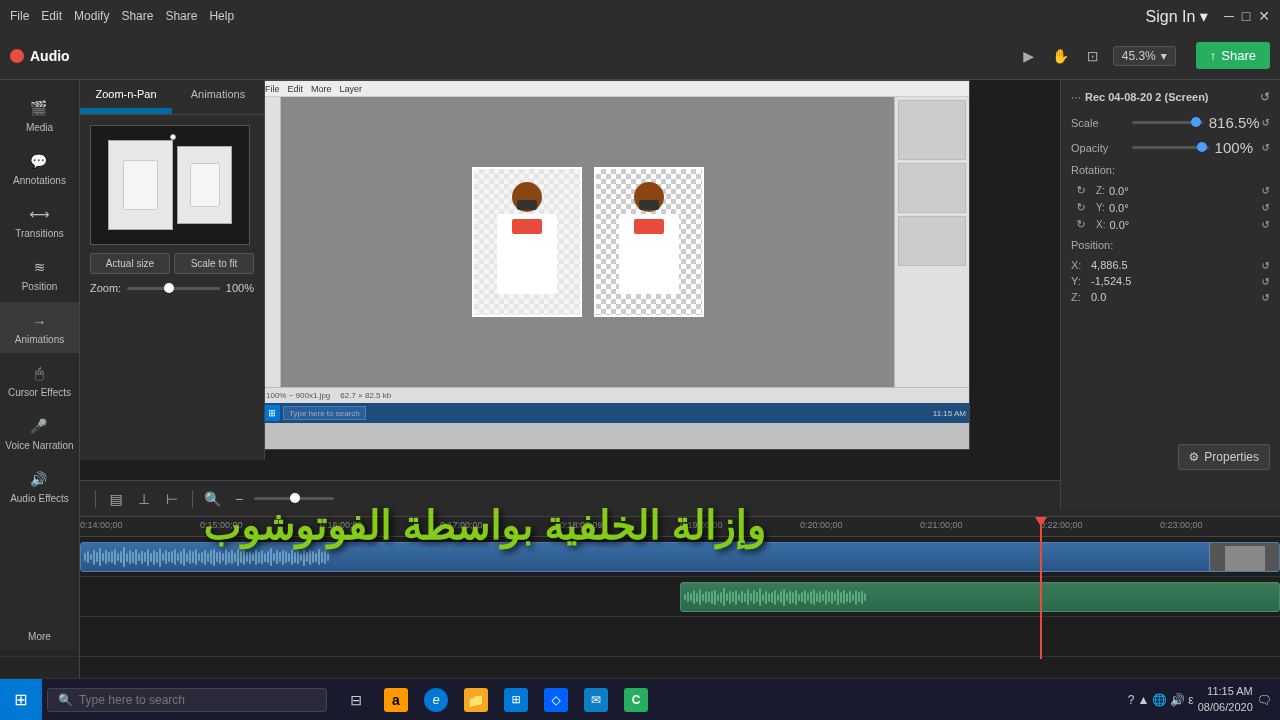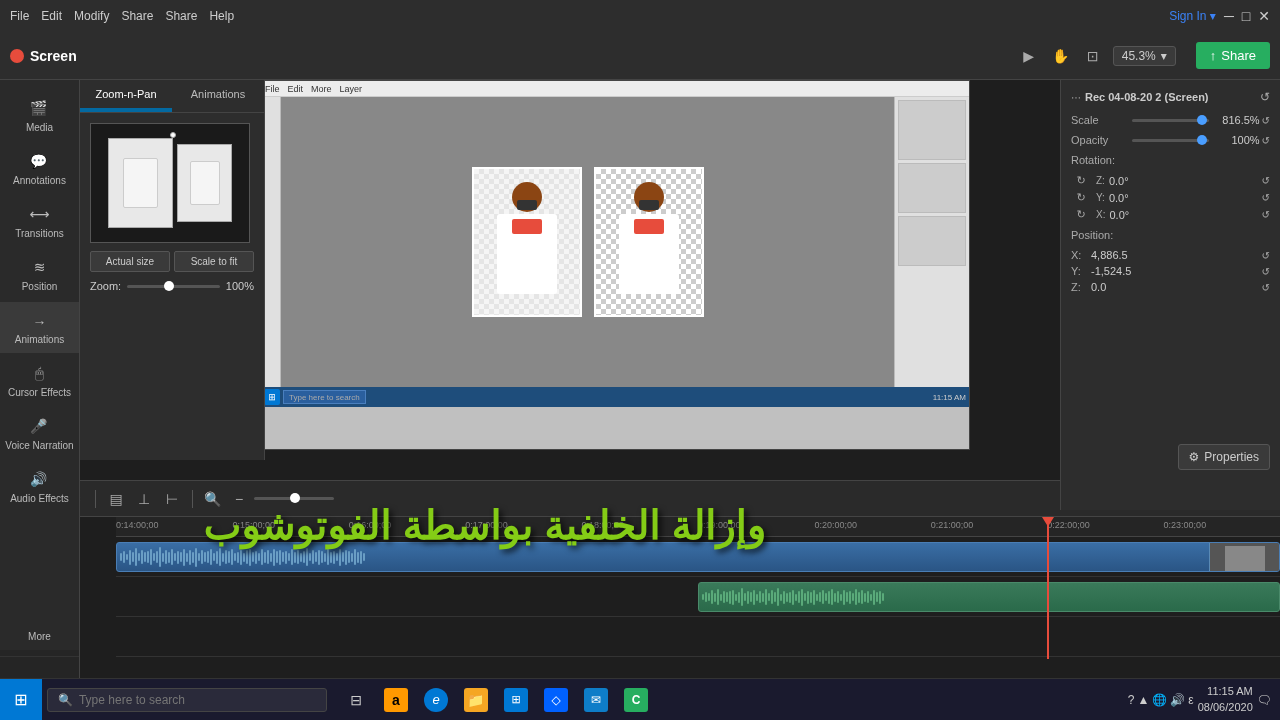--- a/index.html
+++ b/index.html
@@ -7,21 +7,21 @@
 
     
     #titlebar {
       position: absolute; top: 0; left: 0; width: 1280px; height: 32px;
       background: #2d2d2d; display: flex; align-items: center; justify-content: space-between;
       padding: 0 10px; z-index: 100;
     }
     #titlebar .menu-items { display: flex; gap: 12px; }
     #titlebar .menu-items span { color: #ccc; font-size: 12px; cursor: pointer; }
     #titlebar .title { color: #ccc; font-size: 12px; position: absolute; left: 50%; transform: translateX(-50%); }
-    #titlebar .sign-in { color: #3b82f6; font-size: 12px; cursor: pointer; margin-right: 0; }
+    #titlebar .sign-in { color: #e5e5e5; font-size: 16px; cursor: pointer; margin-right: 8px; }
 
     
     #toolbar {
       position: absolute; top: 32px; left: 0; width: 1280px; height: 48px;
       background: #2d2d2d; display: flex; align-items: center; padding: 0 10px;
       border-bottom: 1px solid #444; z-index: 99;
     }
     #toolbar .record-btn { display: flex; align-items: center; gap: 6px; color: #fff; font-size: 14px; font-weight: 600; margin-right: 20px; }
     #toolbar .record-dot { width: 14px; height: 14px; background: #e74c3c; border-radius: 50%; }
     #toolbar .tool-icons { display: flex; gap: 8px; align-items: center; margin-left: auto; margin-right: 10px; }
@@ -33,21 +33,21 @@
     #sidebar {
       position: absolute; top: 80px; left: 0; width: 80px; height: 570px;
       background: #2a2a2a; display: flex; flex-direction: column; align-items: center;
       padding-top: 10px; gap: 2px; border-right: 1px solid #444; z-index: 90;
     }
     .sidebar-item { display: flex; flex-direction: column; align-items: center; padding: 8px 4px; cursor: pointer; width: 100%; color: #bbb; font-size: 10px; gap: 4px; }
     .sidebar-item .si-icon { width: 20px; height: 20px; display: flex; align-items: center; justify-content: center; font-size: 14px; }
     .sidebar-item.more { margin-top: auto; }
     .panel-tabs { display: flex; border-bottom: 1px solid #444; }
     .panel-tab { flex: 1; text-align: center; padding: 8px 4px; font-size: 11px; color: #bbb; cursor: pointer; }
-    .panel-tab.active { color: #fff; border-bottom: 4px solid #0369a1; }
+    .panel-tab.active { color: #fff; border-bottom: 6px solid #0369a1; }
     .panel-content { padding: 10px; }
     .zoom-preview { width: 160px; height: 120px; background: #1a1a1a; border: 1px solid #555; margin-bottom: 8px; position: relative; overflow: hidden; }
     .zoom-preview-inner { width: 100%; height: 100%; display: flex; gap: 4px; align-items: center; justify-content: center; }
     .panel-btns { display: flex; gap: 4px; margin-bottom: 8px; }
     .panel-btn { flex: 1; background: #3a3a3a; color: #ccc; font-size: 10px; padding: 4px; text-align: center; cursor: pointer; border: 1px solid #555; border-radius: 2px; }
     .zoom-row { display: flex; align-items: center; gap: 6px; margin-top: 6px; }
     .zoom-label { color: #ccc; font-size: 11px; }
     .zoom-slider { flex: 1; height: 3px; background: #555; border-radius: 2px; position: relative; }
     .zoom-slider-thumb { position: absolute; top: -4px; left: 40%; width: 10px; height: 10px; background: #fff; border-radius: 50%; }
     .zoom-val { color: #ccc; font-size: 11px; }
@@ -65,21 +65,21 @@
       background: #2d2d2d; border-left: 1px solid #444; z-index: 90;
       padding: 10px;
     }
     .props-header { display: flex; align-items: center; justify-content: space-between; margin-bottom: 10px; }
     .props-title { color: #ccc; font-size: 11px; font-weight: 600; flex: 1; }
     .props-refresh { color: #aaa; font-size: 12px; cursor: pointer; }
     .props-row { display: flex; align-items: center; margin-bottom: 8px; }
     .props-label { color: #aaa; font-size: 11px; width: 55px; }
     .props-slider { flex: 1; height: 3px; background: #555; border-radius: 2px; position: relative; margin: 0 6px; }
     .props-slider-thumb { position: absolute; top: -4px; right: 2px; width: 10px; height: 10px; background: #4a9eff; border-radius: 50%; }
-    .props-val { color: #ccc; font-size: 11px; min-width: 45px; text-align: right; }
+    .props-val { color: #ccc; font-size: 15px; min-width: 45px; text-align: left; }
     .props-val-btn { color: #aaa; font-size: 10px; cursor: pointer; margin-left: 2px; }
     .rotation-section { margin-top: 8px; margin-bottom: 8px; }
     .rotation-row { display: flex; align-items: center; margin-bottom: 4px; }
     .rot-icon { color: #aaa; font-size: 11px; margin-right: 5px; width: 20px; text-align: center; }
     .rot-val { color: #ccc; font-size: 11px; }
     .rot-axis { color: #aaa; font-size: 10px; margin-right: 4px; }
     .position-section { margin-top: 8px; }
     .position-row { display: flex; align-items: center; margin-bottom: 4px; }
     .pos-label { color: #aaa; font-size: 11px; width: 20px; }
     .pos-val { color: #ccc; font-size: 11px; flex: 1; }
@@ -99,21 +99,21 @@
     }
     .timeline-toolbar { height: 36px; background: #2a2a2a; display: flex; align-items: center; padding: 0 8px; gap: 6px; border-bottom: 1px solid #444; }
     .tl-icon { color: #aaa; font-size: 14px; cursor: pointer; width: 22px; height: 22px; display: flex; align-items: center; justify-content: center; }
     .tl-sep { width: 1px; height: 18px; background: #555; margin: 0 3px; }
     .tl-zoom-bar { display: flex; align-items: center; gap: 4px; }
     .tl-zoom-slider { width: 80px; height: 3px; background: #555; border-radius: 2px; position: relative; }
     .tl-zoom-thumb { position: absolute; top: -4px; left: 45%; width: 10px; height: 10px; background: #fff; border-radius: 50%; }
     .timeline-tracks { position: relative; height: 162px; overflow: hidden; }
     .track-numbers { position: absolute; left: 0; top: 0; width: 80px; height: 100%; background: #252525; border-right: 1px solid #444; }
     .track-label { height: 40px; display: flex; align-items: center; padding: 0 8px; color: #aaa; font-size: 11px; border-bottom: 1px solid #333; }
-    .track-content { position: absolute; left: 80px; top: 0; right: 0; height: 100%; margin-left: 36px; }
+    .track-content { position: absolute; left: 80px; top: 0; right: 0; height: 100%; }
     .time-ruler { height: 20px; background: #252525; border-bottom: 1px solid #444; display: flex; align-items: center; padding: 0 0; position: relative; }
     .track-row { height: 40px; position: relative; border-bottom: 1px solid #333; }
 
     
     #overlay-text {
       position: absolute; top: 390px; left: 0; width: 970px; height: 270px;
       display: flex; flex-direction: column; align-items: center; justify-content: center;
       z-index: 95; pointer-events: none;
     }
     .arabic-line1 { font-size: 72px; font-weight: 900; color: #f1c40f; text-shadow: 3px 3px 6px rgba(0,0,0,0.8); direction: rtl; font-family: Arial, sans-serif; }
@@ -157,21 +157,21 @@
     <span class="sign-in">Sign In ▾</span>
     <span style="color:#ccc;font-size:14px;cursor:pointer;">─</span>
     <span style="color:#ccc;font-size:14px;cursor:pointer;">□</span>
     <span style="color:#ccc;font-size:14px;cursor:pointer;">✕</span>
   </div>
 </div>
 
 <div id="toolbar">
   <div class="record-btn">
     <div class="record-dot"></div>
-    <span>Screen</span>
+    <span>Audio</span>
   </div>
   <div class="tool-icons">
     <div class="tool-icon">▶</div>
     <div class="tool-icon">✋</div>
     <div class="tool-icon">⊡</div>
     <div class="zoom-control">
       <span>45.3%</span>
       <span>▾</span>
     </div>
   </div>
@@ -298,20 +298,24 @@
           </div>
         </div>
 
         <div style="width:75px;background:#e0e0e0;border-left:1px solid #bbb;padding:3px;">
           <div style="height:60px;background:#ccc;border:1px solid #bbb;margin-bottom:3px;"></div>
           <div style="height:50px;background:#ccc;border:1px solid #bbb;margin-bottom:3px;"></div>
           <div style="height:50px;background:#ccc;border:1px solid #bbb;"></div>
         </div>
       </div>
 
+      <div style="height:16px;background:#ddd;border-top:1px solid #bbb;display:flex;align-items:center;padding:0 5px;gap:10px;">
+        <span style="font-size:8px;color:#555;">100% ~ 900x1.jpg</span>
+        <span style="font-size:8px;color:#555;">62.7 × 82.5 kb</span>
+      </div>
 
       <div style="height:20px;background:#1e4d7b;display:flex;align-items:center;padding:0 3px;gap:3px;">
         <div style="width:16px;height:16px;background:#0078d4;border-radius:2px;display:flex;align-items:center;justify-content:center;">
           <span style="color:#fff;font-size:9px;">⊞</span>
         </div>
         <div style="background:#2a5f9e;border:1px solid #4a7fbe;height:14px;padding:0 5px;display:flex;align-items:center;">
           <span style="color:#aaa;font-size:8px;">Type here to search</span>
         </div>
         <div style="margin-left:auto;display:flex;gap:3px;align-items:center;">
           <span style="color:#ccc;font-size:8px;">11:15 AM</span>

